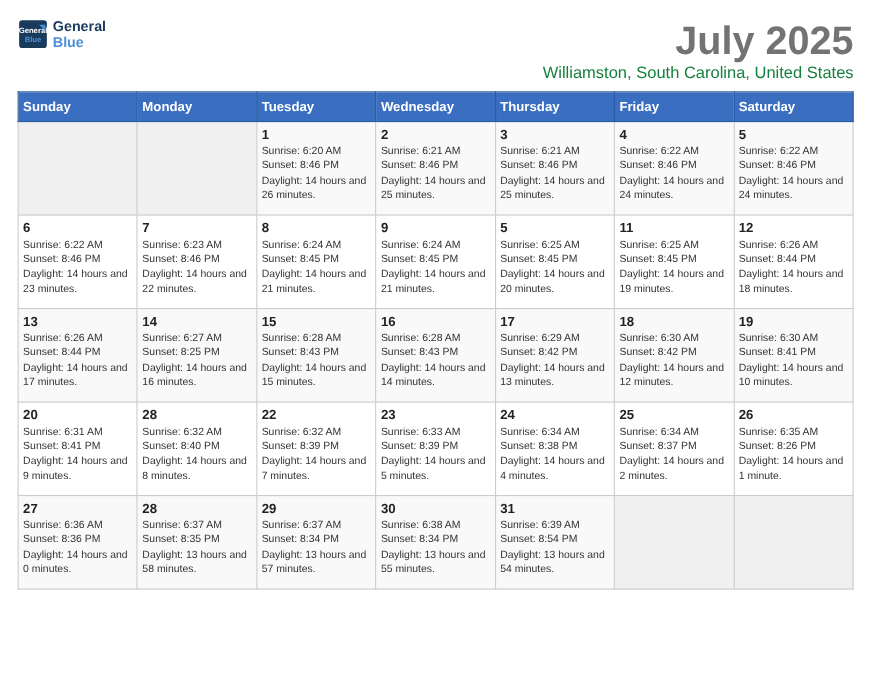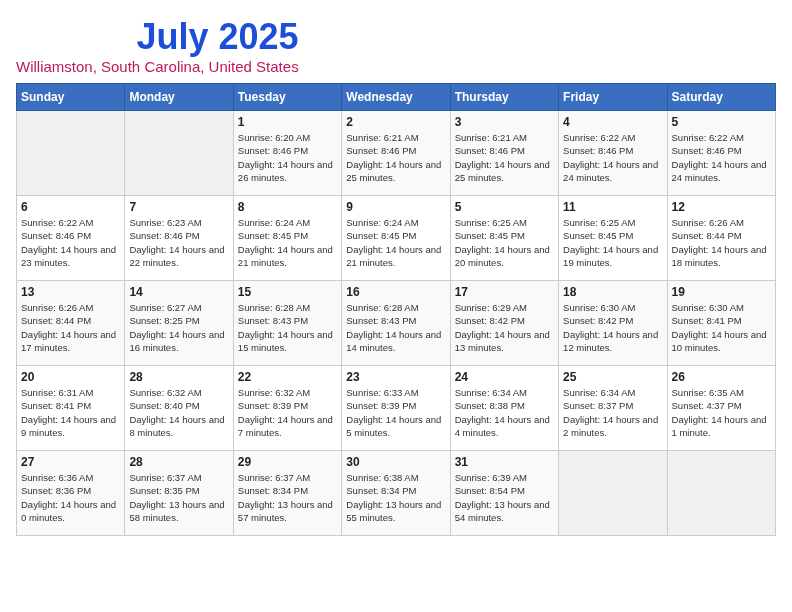--- a/index.html
+++ b/index.html
@@ -24,25 +24,25 @@
     .logo-icon {
       width: 28px;
       height: 28px;
     }
     .title-area {
       text-align: right;
     }
     .month-title {
       font-size: 36px;
       font-weight: bold;
-      color: #1d4ed8;
+      color: #737373;
     }
     .location {
       font-size: 15px;
-      color: #be185d;
+      color: #15803d;
     }
     table {
       width: 100%;
       border-collapse: collapse;
       table-layout: fixed;
     }
     thead th {
       background: #3a6ec0;
       color: #fff;
       font-size: 12px;
@@ -76,20 +76,32 @@
       background: #fff;
     }
     .empty-cell {
       background: #f0f0f0 !important;
     }
   </style>
 </head>
 <body>
 
 <div class="header-area">
+  <div class="logo">
+    <svg class="logo-icon" viewBox="0 0 40 40">
+      <rect x="2" y="2" width="36" height="36" rx="4" fill="#1a3a5c"></rect>
+      <text x="20" y="18" text-anchor="middle" fill="white" font-size="10" font-weight="bold" font-family="Arial">General</text>
+      <text x="20" y="30" text-anchor="middle" fill="#4a90d9" font-size="10" font-weight="bold" font-family="Arial">Blue</text>
+      <polygon points="28,8 36,8 36,16" fill="#4a90d9"></polygon>
+    </svg>
+    <div>
+      <div style="font-size:13px;font-weight:bold;color:#1a3a5c;">General</div>
+      <div style="font-size:13px;font-weight:bold;color:#4a90d9;">Blue</div>
+    </div>
+  </div>
   <div class="title-area">
     <div class="month-title">July 2025</div>
     <div class="location">Williamston, South Carolina, United States</div>
   </div>
 </div>
 
 <table>
   <thead>
     <tr>
     <th>Sunday</th>
@@ -282,21 +294,21 @@
         <td>
           <div class="day-num">25</div>
           <div class="cell-info">Sunrise: 6:34 AM
 Sunset: 8:37 PM
 Daylight: 14 hours
 and 2 minutes.</div>
         </td>
         <td>
           <div class="day-num">26</div>
           <div class="cell-info">Sunrise: 6:35 AM
-Sunset: 4:37 PM
+Sunset: 8:26 PM
 Daylight: 14 hours
 and 1 minute.</div>
         </td>
       </tr>
       <tr>
         <td>
           <div class="day-num">27</div>
           <div class="cell-info">Sunrise: 6:36 AM
 Sunset: 8:36 PM
 Daylight: 14 hours

